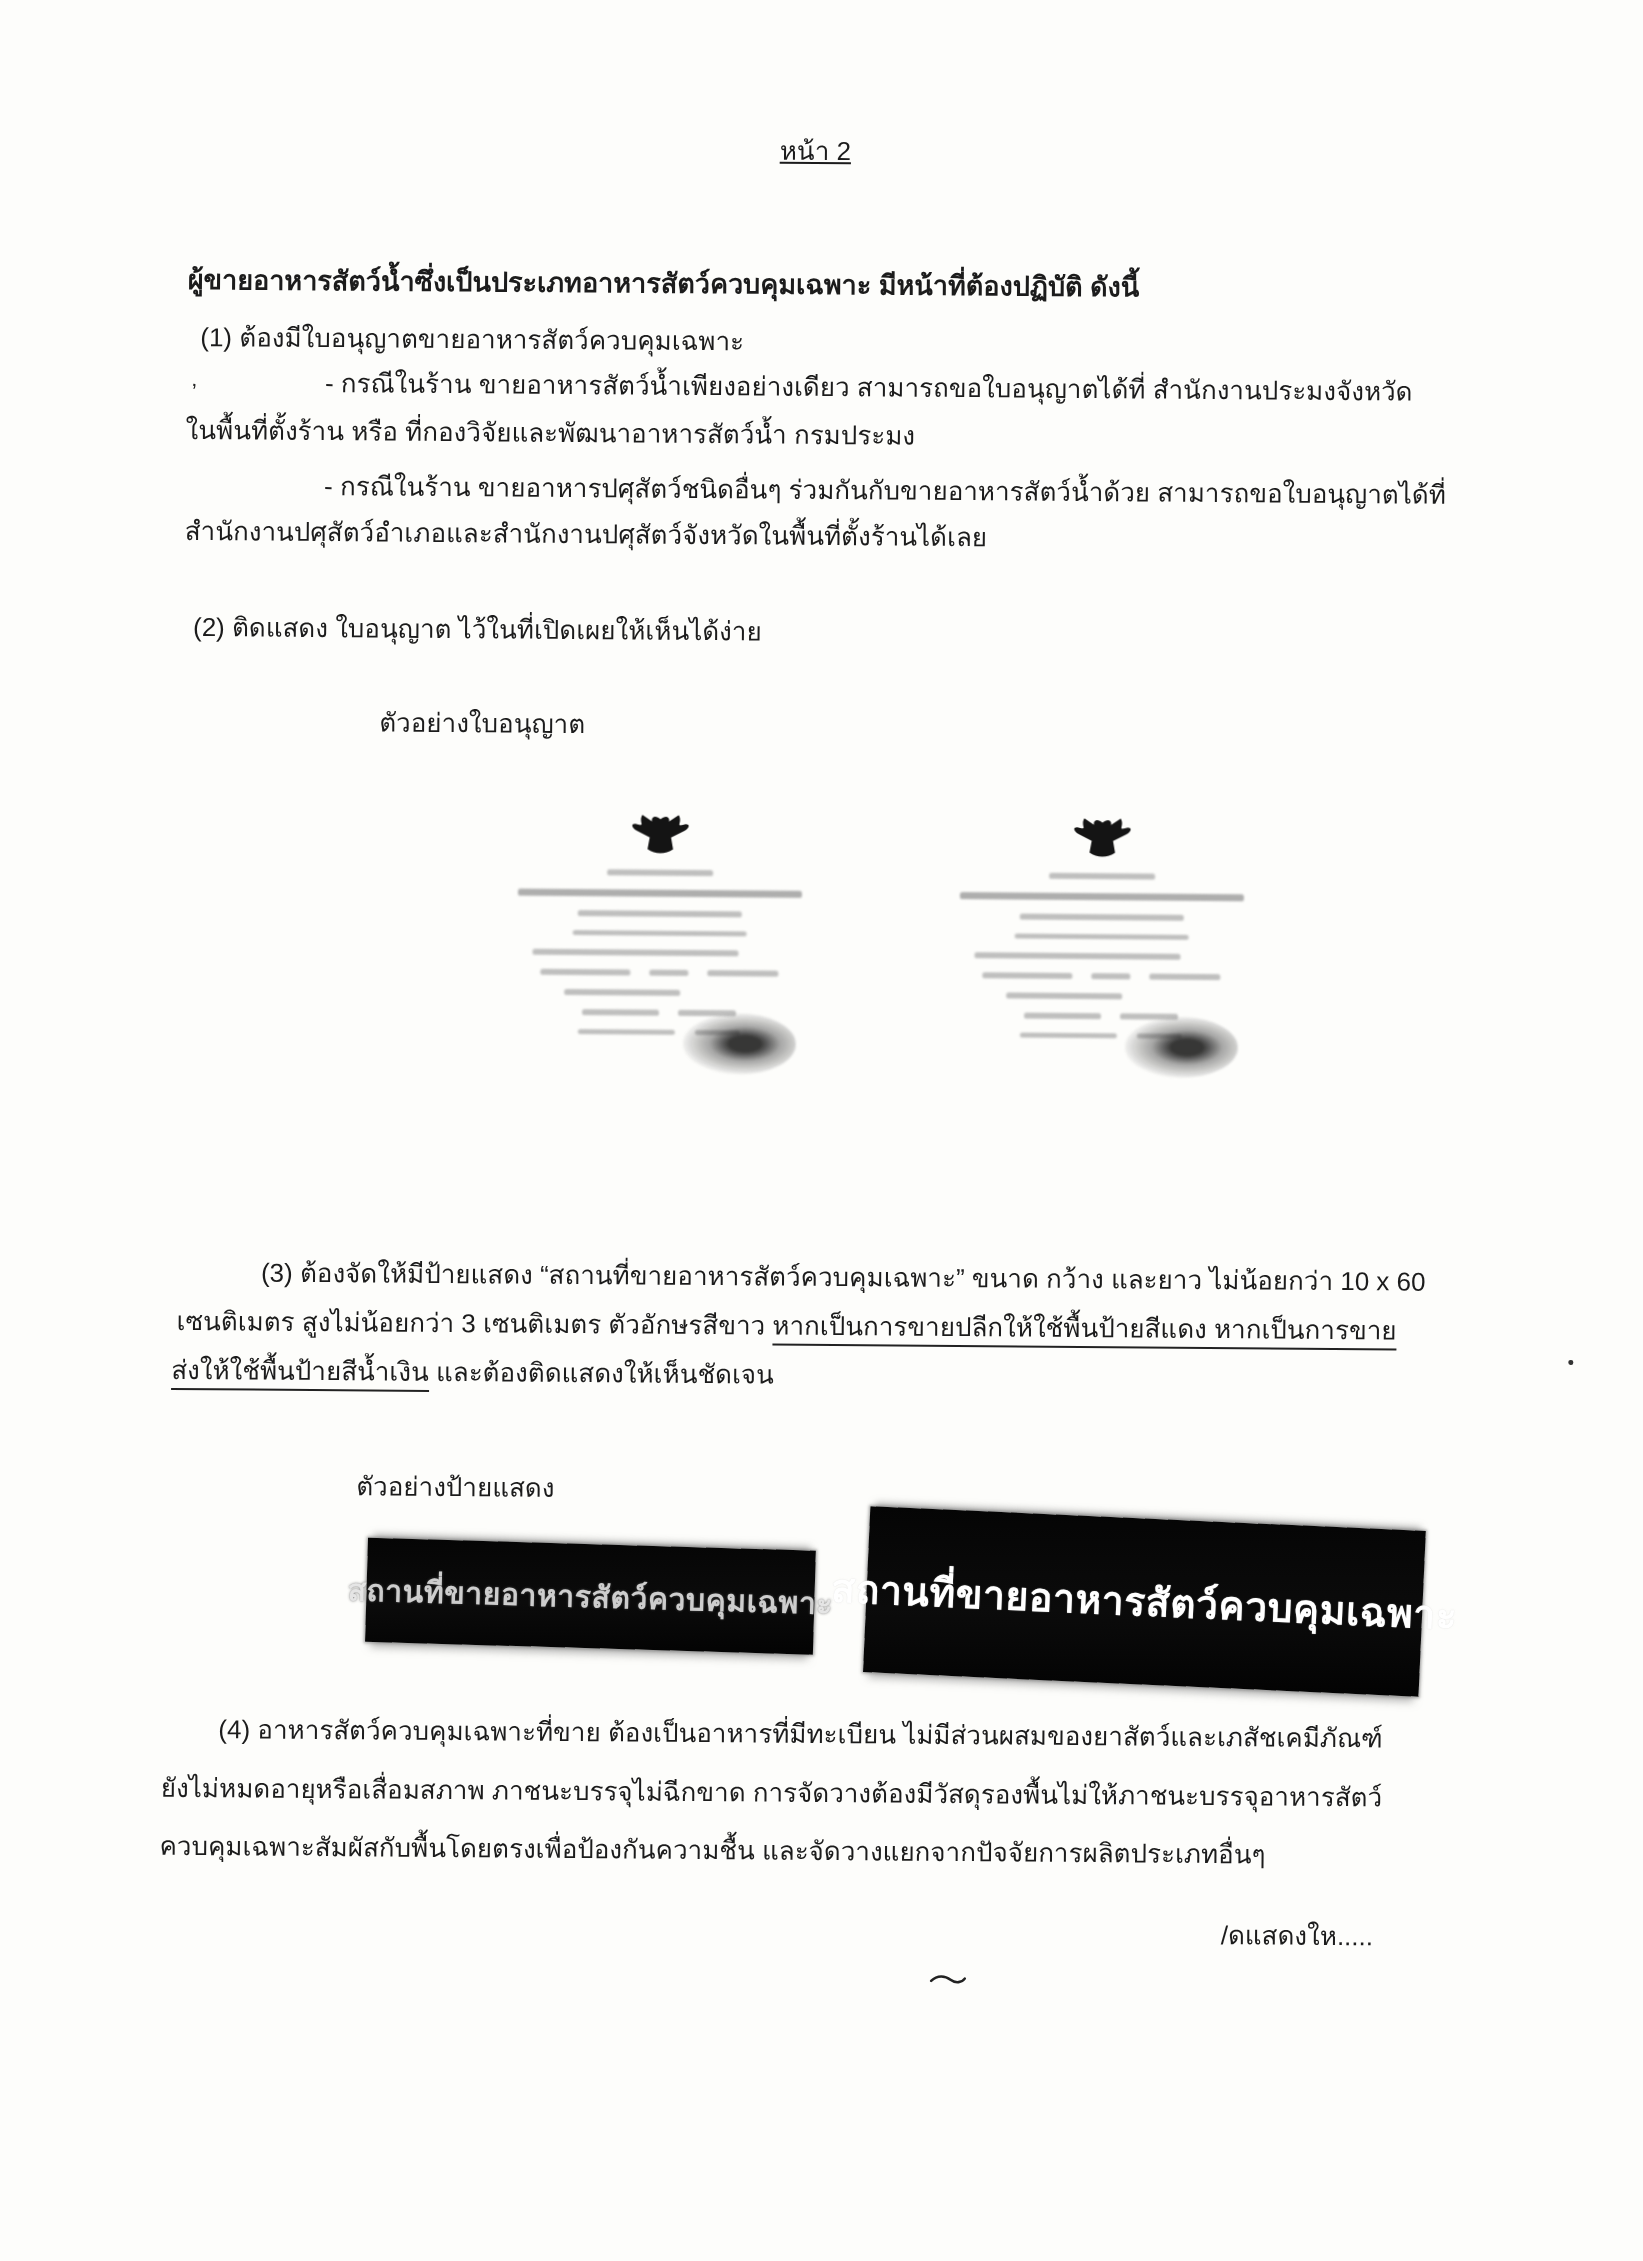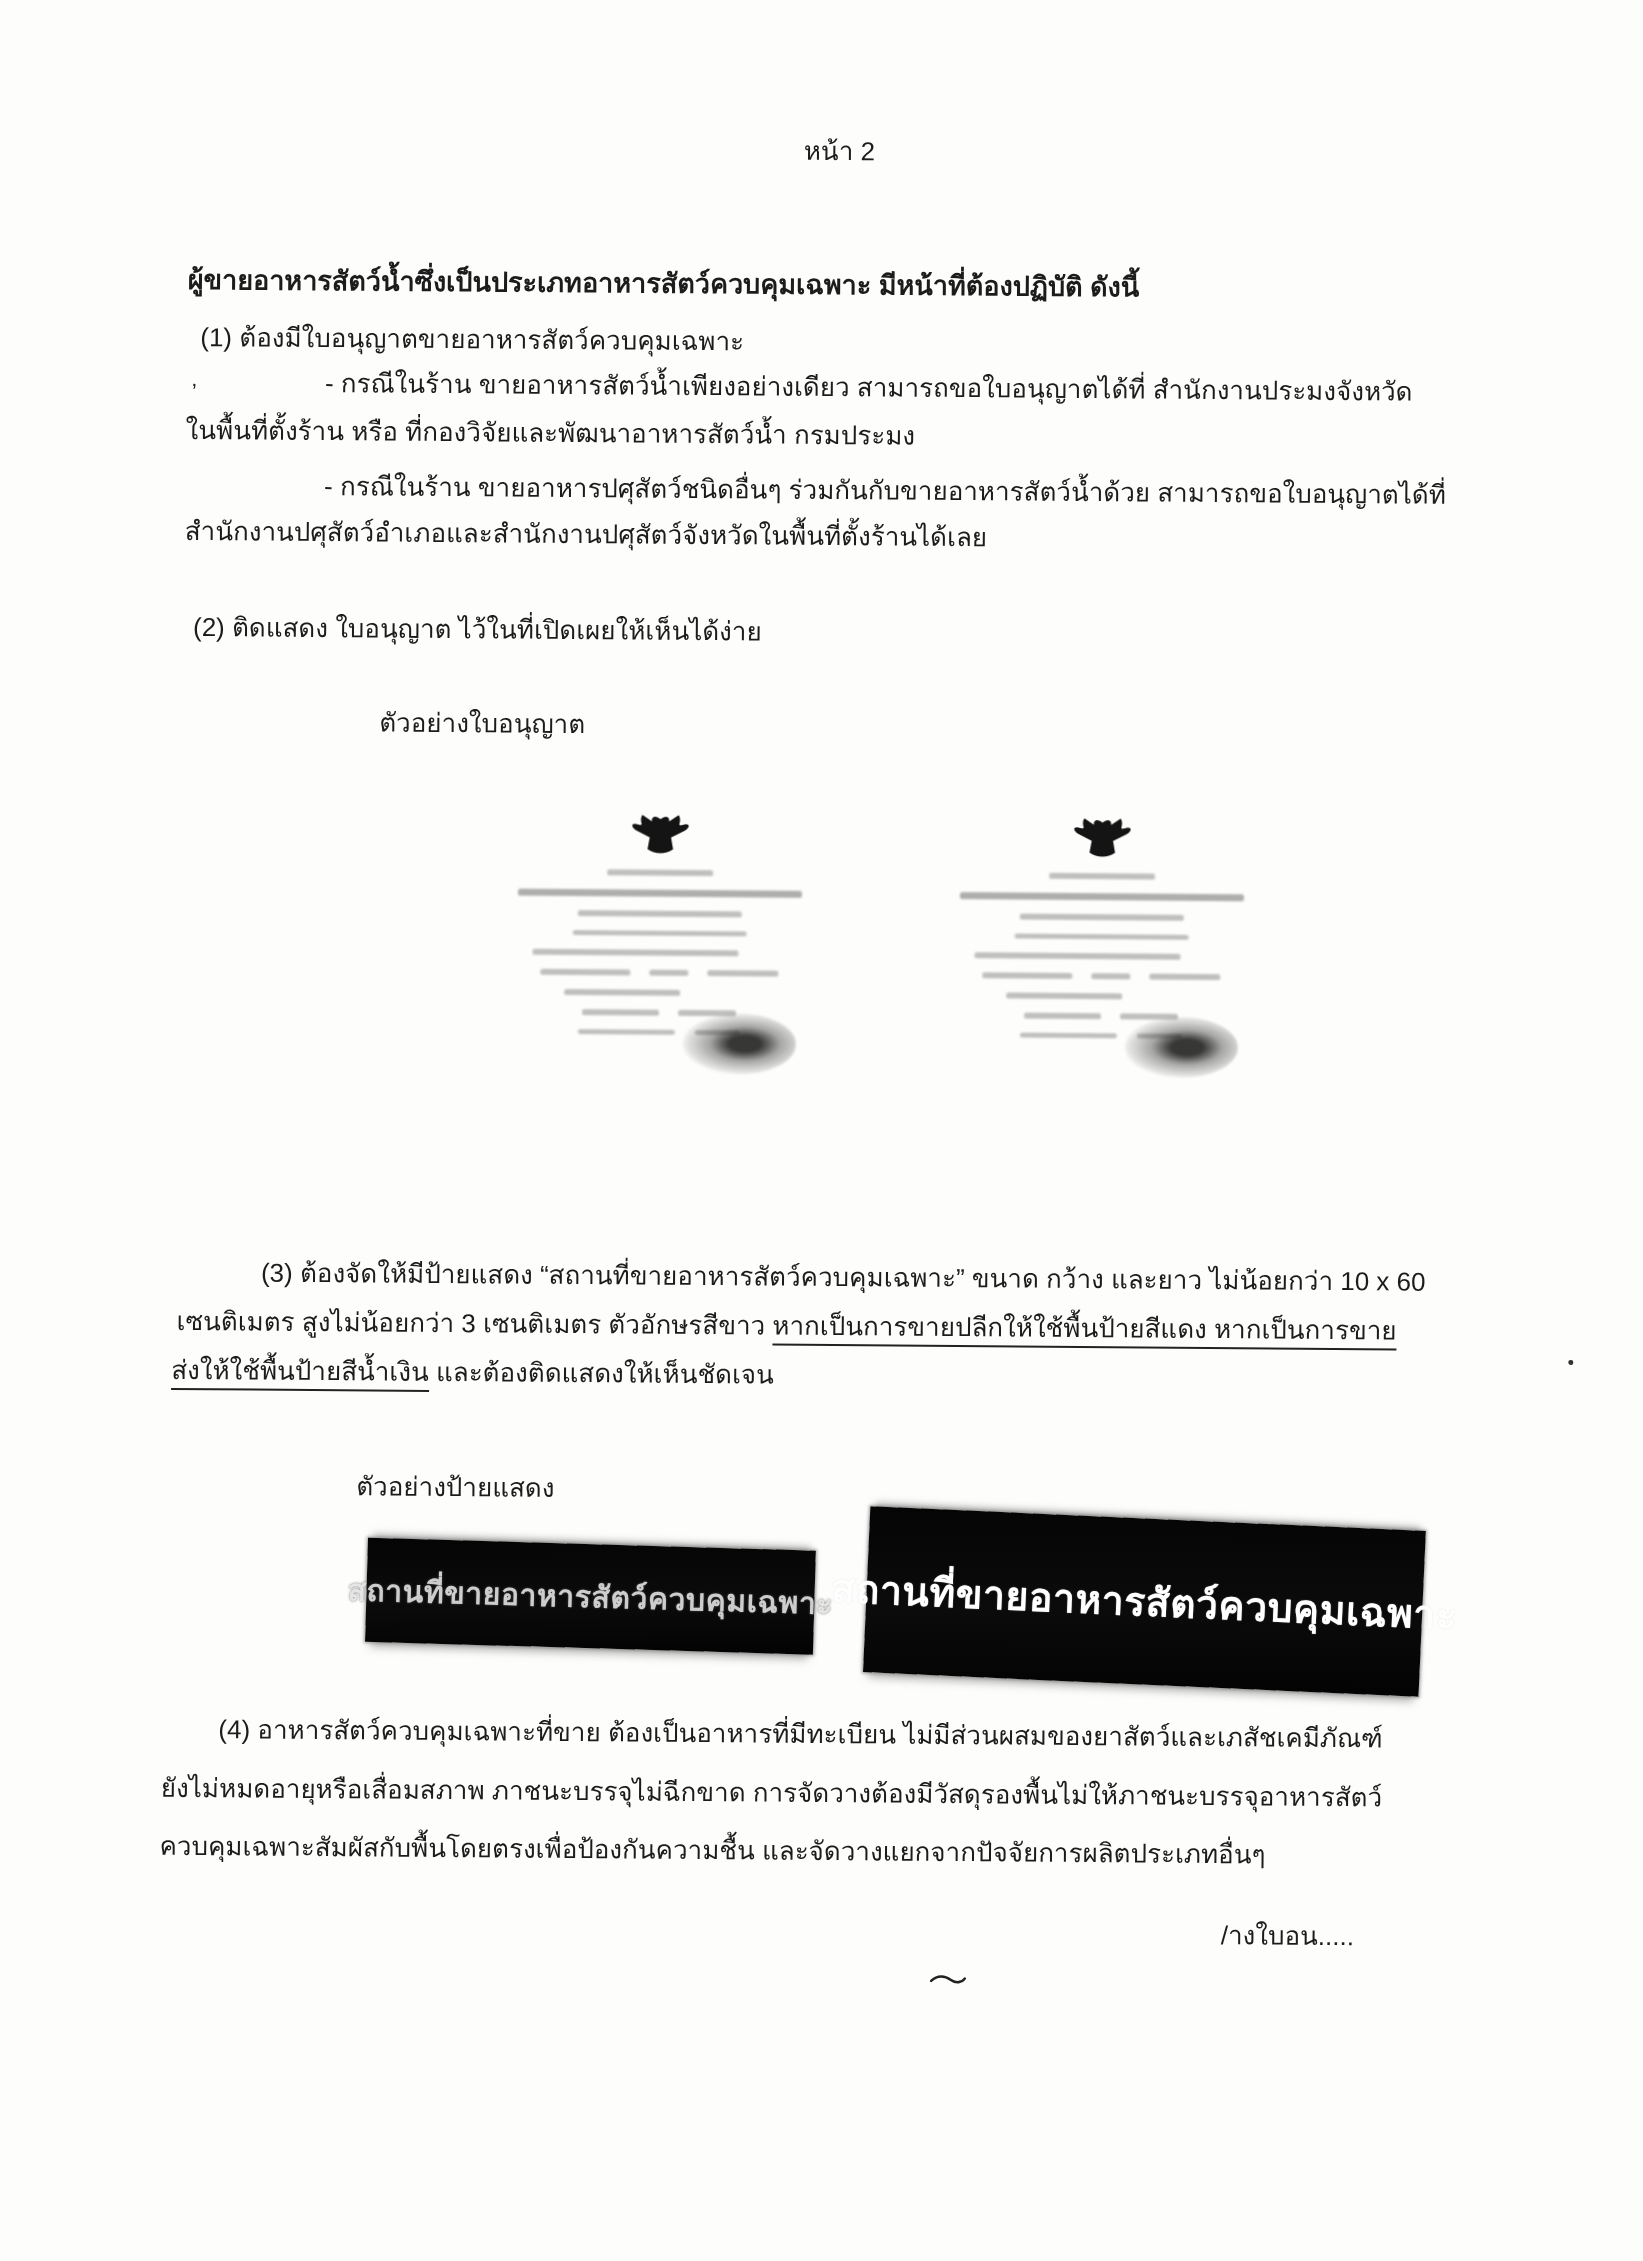--- a/index.html
+++ b/index.html
@@ -34,21 +34,21 @@
               text-shadow:0 0 1.3px rgba(200,200,200,.6);}
   .mark{position:absolute;color:#222;}
   .noise-dot{position:absolute;width:4.5px;height:4.5px;border-radius:50%;background:#333;}
 </style>
 </head>
 <body>
 
 <div class="page">
   <div class="sheet">
 
-    <div class="line" style="left:797px;top:135px;">หน้า 2</div>
+    <div class="line" style="left:773px;top:135px;text-decoration:underline;">หน้า 2</div>
 
     <div class="line bold" style="left:182px;top:269px;font-size:27px;">ผู้ขายอาหารสัตว์น้ำซึ่งเป็นประเภทอาหารสัตว์ควบคุมเฉพาะ มีหน้าที่ต้องปฏิบัติ ดังนี้</div>
 
     <div class="line" style="left:195px;top:326px;">(1) ต้องมีใบอนุญาตขายอาหารสัตว์ควบคุมเฉพาะ</div>
     <div class="line" style="left:320px;top:371px;">- กรณีในร้าน ขายอาหารสัตว์น้ำเพียงอย่างเดียว  สามารถขอใบอนุญาตได้ที่ สำนักงานประมงจังหวัด</div>
     <div class="line" style="left:181px;top:419px;">ในพื้นที่ตั้งร้าน หรือ  ที่กองวิจัยและพัฒนาอาหารสัตว์น้ำ กรมประมง</div>
     <div class="line" style="left:320px;top:474px;">- กรณีในร้าน ขายอาหารปศุสัตว์ชนิดอื่นๆ ร่วมกันกับขายอาหารสัตว์น้ำด้วย สามารถขอใบอนุญาตได้ที่</div>
     <div class="line" style="left:181px;top:520px;">สำนักงานปศุสัตว์อำเภอและสำนักงานปศุสัตว์จังหวัดในพื้นที่ตั้งร้านได้เลย</div>
 
     <div class="mark" style="left:187px;top:384px;font-size:22px;">’</div>
@@ -128,21 +128,21 @@
       <span class="sign-small">สถานที่ขายอาหารสัตว์ควบคุมเฉพาะ</span>
     </div>
     <div class="sign" style="left:871px;top:1516px;width:556px;height:166px;transform:rotate(2.1deg);">
       <span class="sign-large">สถานที่ขายอาหารสัตว์ควบคุมเฉพาะ</span>
     </div>
 
     <div class="line" style="left:224px;top:1718px;">(4) อาหารสัตว์ควบคุมเฉพาะที่ขาย  ต้องเป็นอาหารที่มีทะเบียน ไม่มีส่วนผสมของยาสัตว์และเภสัชเคมีภัณฑ์</div>
     <div class="line" style="left:167px;top:1777px;">ยังไม่หมดอายุหรือเสื่อมสภาพ  ภาชนะบรรจุไม่ฉีกขาด  การจัดวางต้องมีวัสดุรองพื้นไม่ให้ภาชนะบรรจุอาหารสัตว์</div>
     <div class="line" style="left:166px;top:1835px;">ควบคุมเฉพาะสัมผัสกับพื้นโดยตรงเพื่อป้องกันความชื้น  และจัดวางแยกจากปัจจัยการผลิตประเภทอื่นๆ</div>
 
-    <div class="line" style="left:1228px;top:1916px;">/างใบอน.....</div>
+    <div class="line" style="left:1228px;top:1916px;">/ดแสดงให.....</div>
 
     <div class="mark" style="left:936px;top:1971px;">
       <svg width="39" height="15.5" viewBox="0 0 60 24">
           <path d="M4 14 C14 4 26 6 34 12 C42 18 52 16 56 10" stroke="#222" stroke-width="4" fill="none" stroke-linecap="round"></path>
         </svg>
     </div>
 
   </div>
 </div>
 

